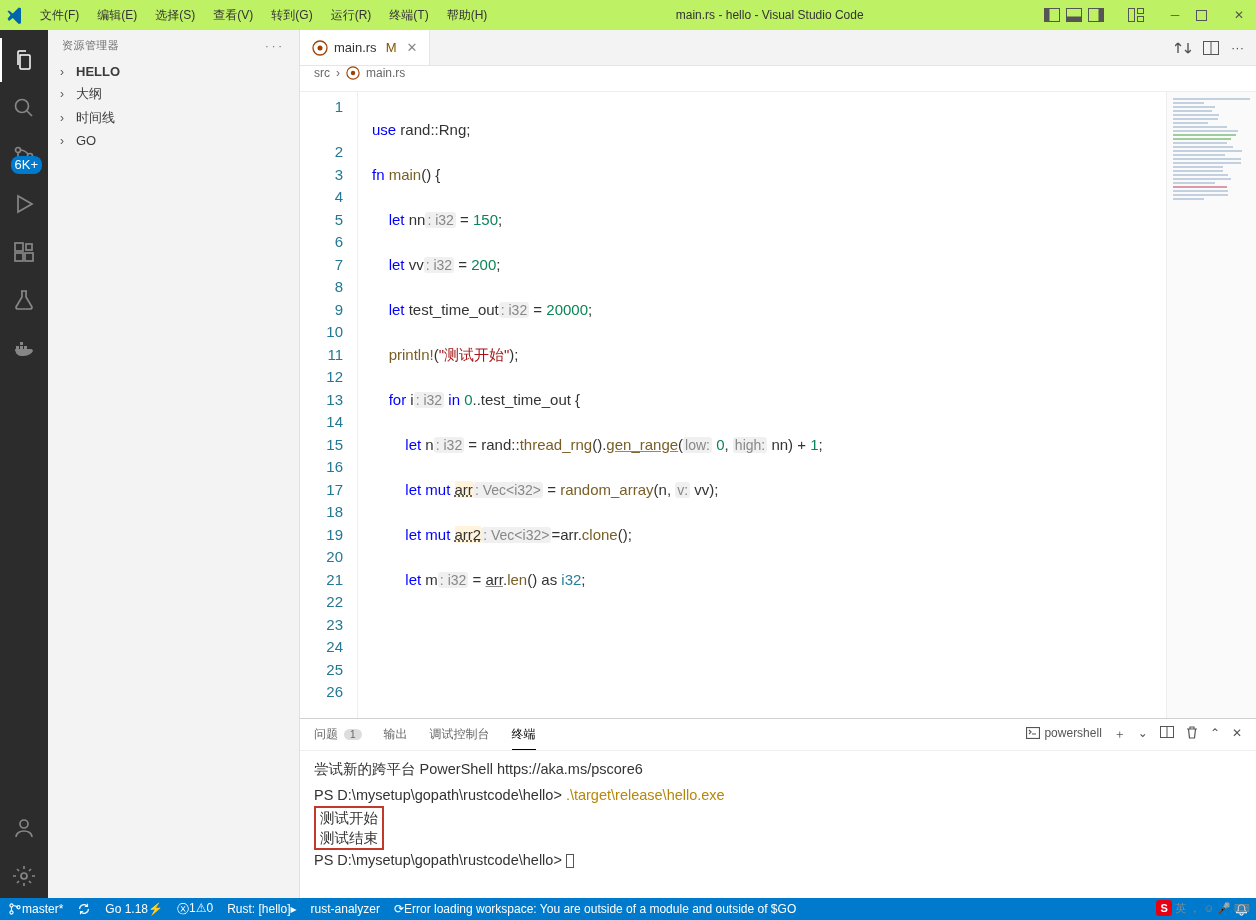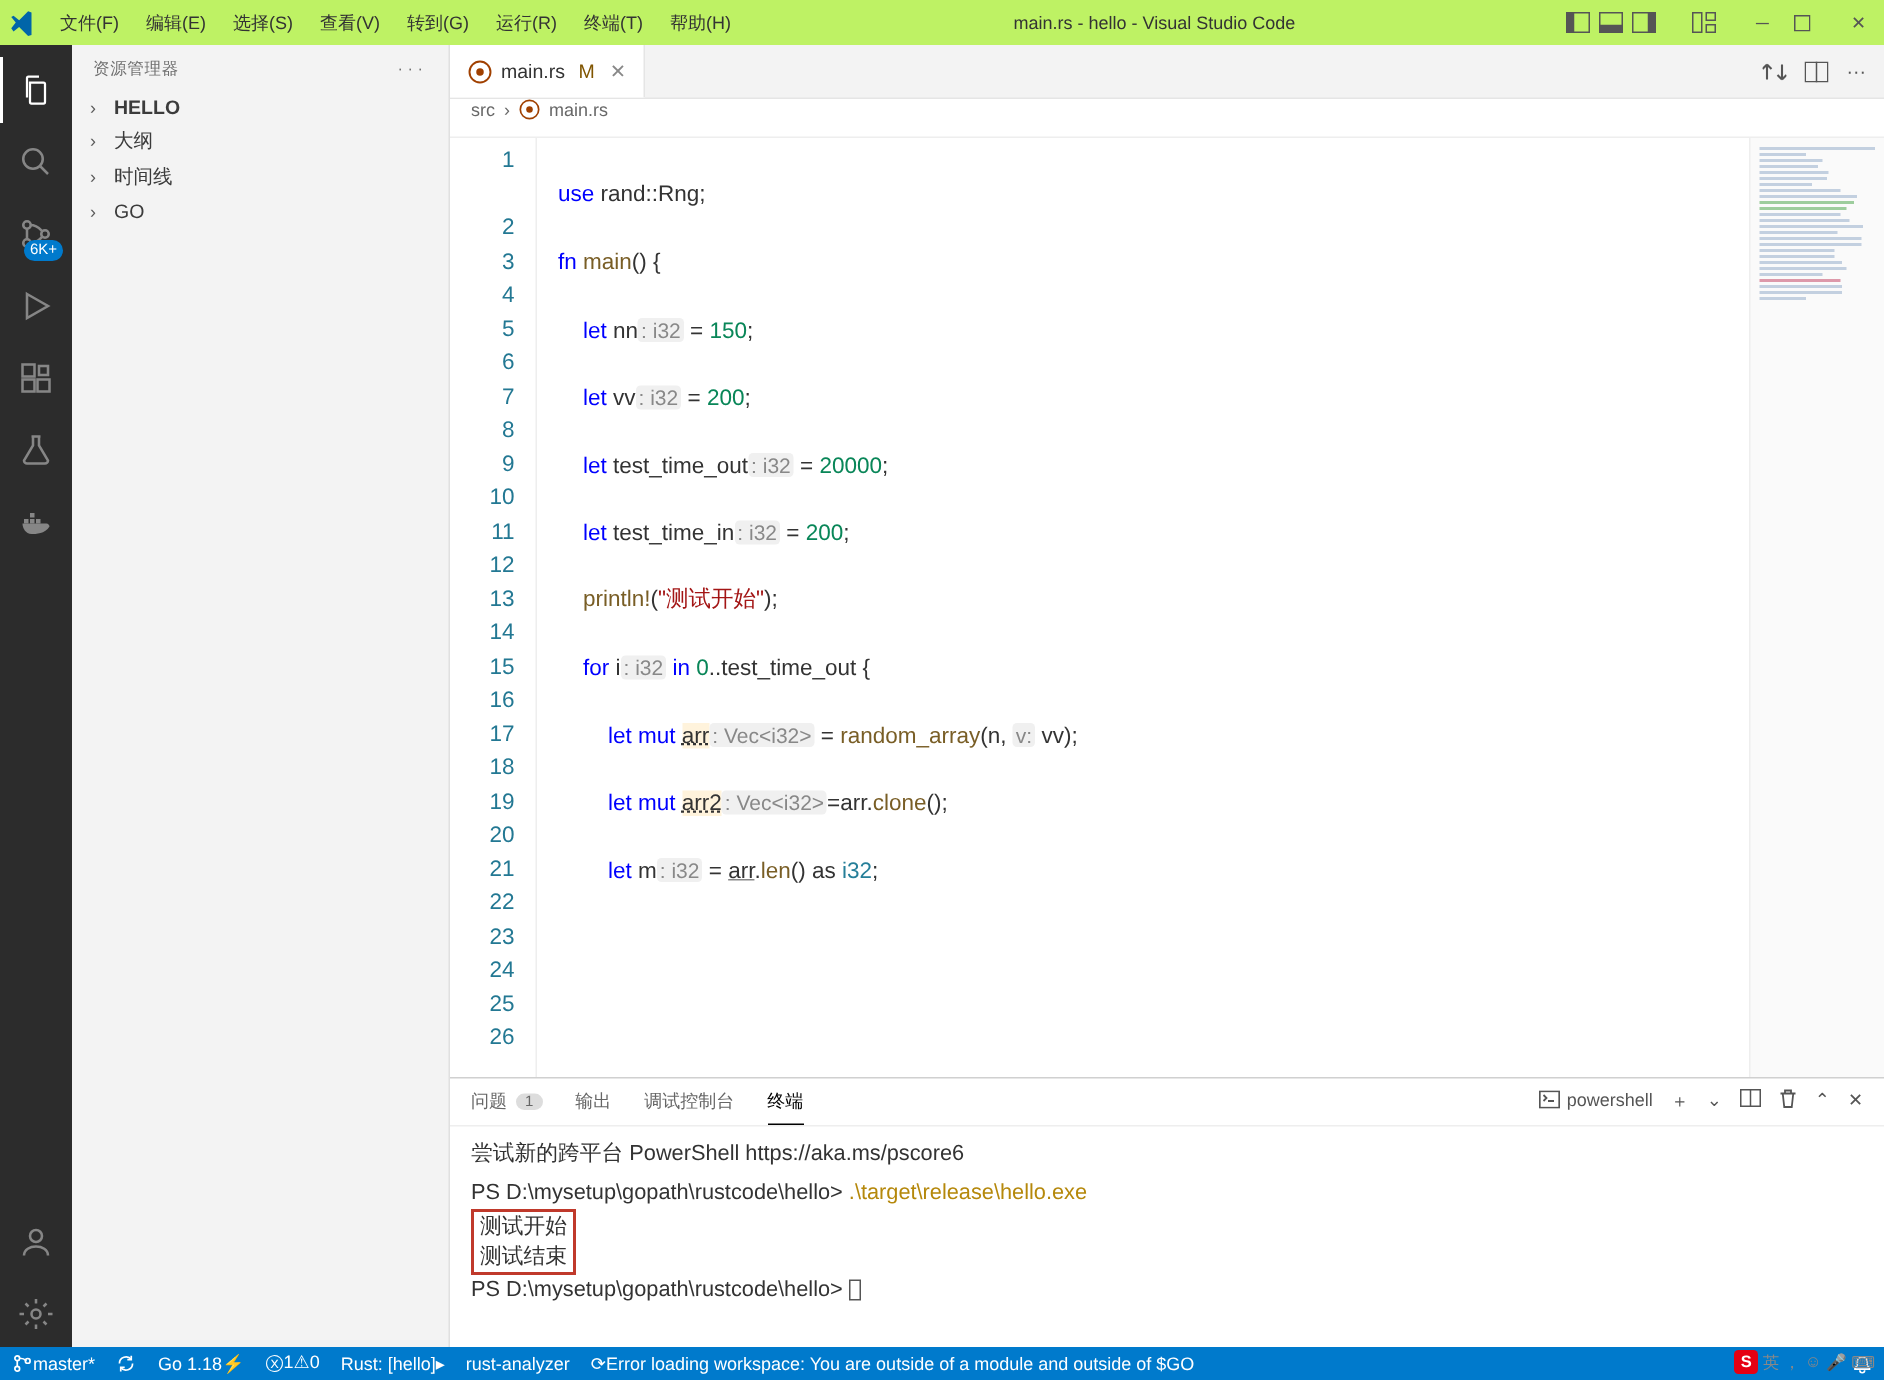--- a/index.html
+++ b/index.html
@@ -12,21 +12,21 @@
 .titlebar .win-icons { display:flex; gap:10px; align-items:center; color:#555; }
 .titlebar .win-icons .icn { width:22px; text-align:center; }
 .titlebar .layout-icons { display:flex; gap:6px; margin-right:20px; align-items:center; }
 .titlebar .layout-icons svg, .titlebar .win-icons svg { display:block; }
 .main { flex:1; display:flex; overflow:hidden; }
 .activitybar { width:48px; background:#2c2c2c; display:flex; flex-direction:column; align-items:center; padding-top:8px; gap:4px; color:#868686; }
 .activitybar .aitem { width:48px; height:44px; display:flex; align-items:center; justify-content:center; position:relative; }
 .activitybar .aitem.active { color:#fff; }
 .activitybar .aitem.active::before { content:""; position:absolute; left:0; top:0; bottom:0; width:2px; background:#fff; }
 .activitybar .spacer { flex:1; }
-.activitybar .badge { position:absolute; bottom:4px; right:6px; background:#007acc; color:#fff; font-size:10px; border-radius:8px; padding:1px 4px; line-height:1.2; }
+.activitybar .badge { position:absolute; bottom:4px; right:6px; background:#007acc; color:#fff; font-size:13px; border-radius:8px; padding:1px 4px; line-height:1.2; }
 .sidebar { width:252px; background:#f3f3f3; border-right:1px solid #e0e0e0; display:flex; flex-direction:column; }
 .sidebar .hdr { display:flex; align-items:center; padding:8px 14px; font-size:11px; color:#6f6f6f; letter-spacing:0.04em; }
 .sidebar .hdr .more { margin-left:auto; letter-spacing:3px; }
 .sidebar .tree { font-size:13px; color:#3b3b3b; }
 .sidebar .tree .node { display:flex; align-items:center; padding:3px 12px; gap:4px; }
 .sidebar .tree .chv { display:inline-block; width:12px; font-size:12px; color:#5a5a5a; }
 .editor { flex:1; display:flex; flex-direction:column; background:#fff; overflow:hidden; }
 .tabs { height:36px; border-bottom:1px solid #e5e5e5; display:flex; align-items:stretch; background:#f3f3f3; }
 .tab { display:flex; align-items:center; gap:6px; padding:0 12px; background:#fff; border-right:1px solid #e5e5e5; font-size:13px; }
 .tab .rust-icon { width:16px; height:16px; }
@@ -287,23 +287,23 @@
           <div class="ln">24</div>
           <div class="ln">25</div>
           <div class="ln">26</div>
       </div>
       <div class="code">
 <div class="line"><span class="kw">use</span> rand::Rng;</div>
 <div class="line"><span class="kw">fn </span><span class="fn">main</span><span>() {</span></div>
 <div class="line">    <span class="kw">let</span><span> nn</span><span class="hint">: i32</span><span> = </span><span class="nm">150</span><span>;</span></div>
 <div class="line">    <span class="kw">let</span><span> vv</span><span class="hint">: i32</span><span> = </span><span class="nm">200</span><span>;</span></div>
 <div class="line">    <span class="kw">let</span><span> test_time_out</span><span class="hint">: i32</span><span> = </span><span class="nm">20000</span><span>;</span></div>
-<div class="line">    <span class="kw">let</span><span> test_time_in</span><span class="hint">: i32</span><span> = </span><span class="nm">200</span><span>;</span></div>
 <div class="line">    <span class="fn">println!</span><span>(</span><span class="st">"测试开始"</span><span>);</span></div>
 <div class="line">    <span class="kw">for</span><span> i</span><span class="hint">: i32</span><span class="kw"> in </span><span class="nm">0</span><span>..test_time_out {</span></div>
+<div class="line">        <span class="kw">let</span><span> n</span><span class="hint">: i32</span><span> = rand::</span><span class="fn">thread_rng</span><span>().</span><span class="fn u">gen_range</span>(<span class="hint">low:</span><span class="nm"> 0</span>, <span class="hint">high:</span><span> nn) + </span><span class="nm">1</span><span>;</span></div>
 <div class="line">        <span class="kw">let</span><span class="kw"> mut </span><span class="mu">arr</span><span class="hint">: Vec&lt;i32&gt;</span><span> = </span><span class="fn">random_array</span><span>(n, </span><span class="hint">v:</span><span> vv);</span></div>
 <div class="line">        <span class="kw">let</span><span class="kw"> mut </span><span class="mu">arr2</span><span class="hint">: Vec&lt;i32&gt;</span><span>=arr.</span><span class="fn">clone</span><span>();</span></div>
 <div class="line">        <span class="kw">let</span><span> m</span><span class="hint">: i32</span><span> = </span><span class="u">arr</span><span>.</span><span class="fn">len</span><span>() as </span><span class="ty">i32</span><span>;</span></div>
 
 
 
 
 
 
 

